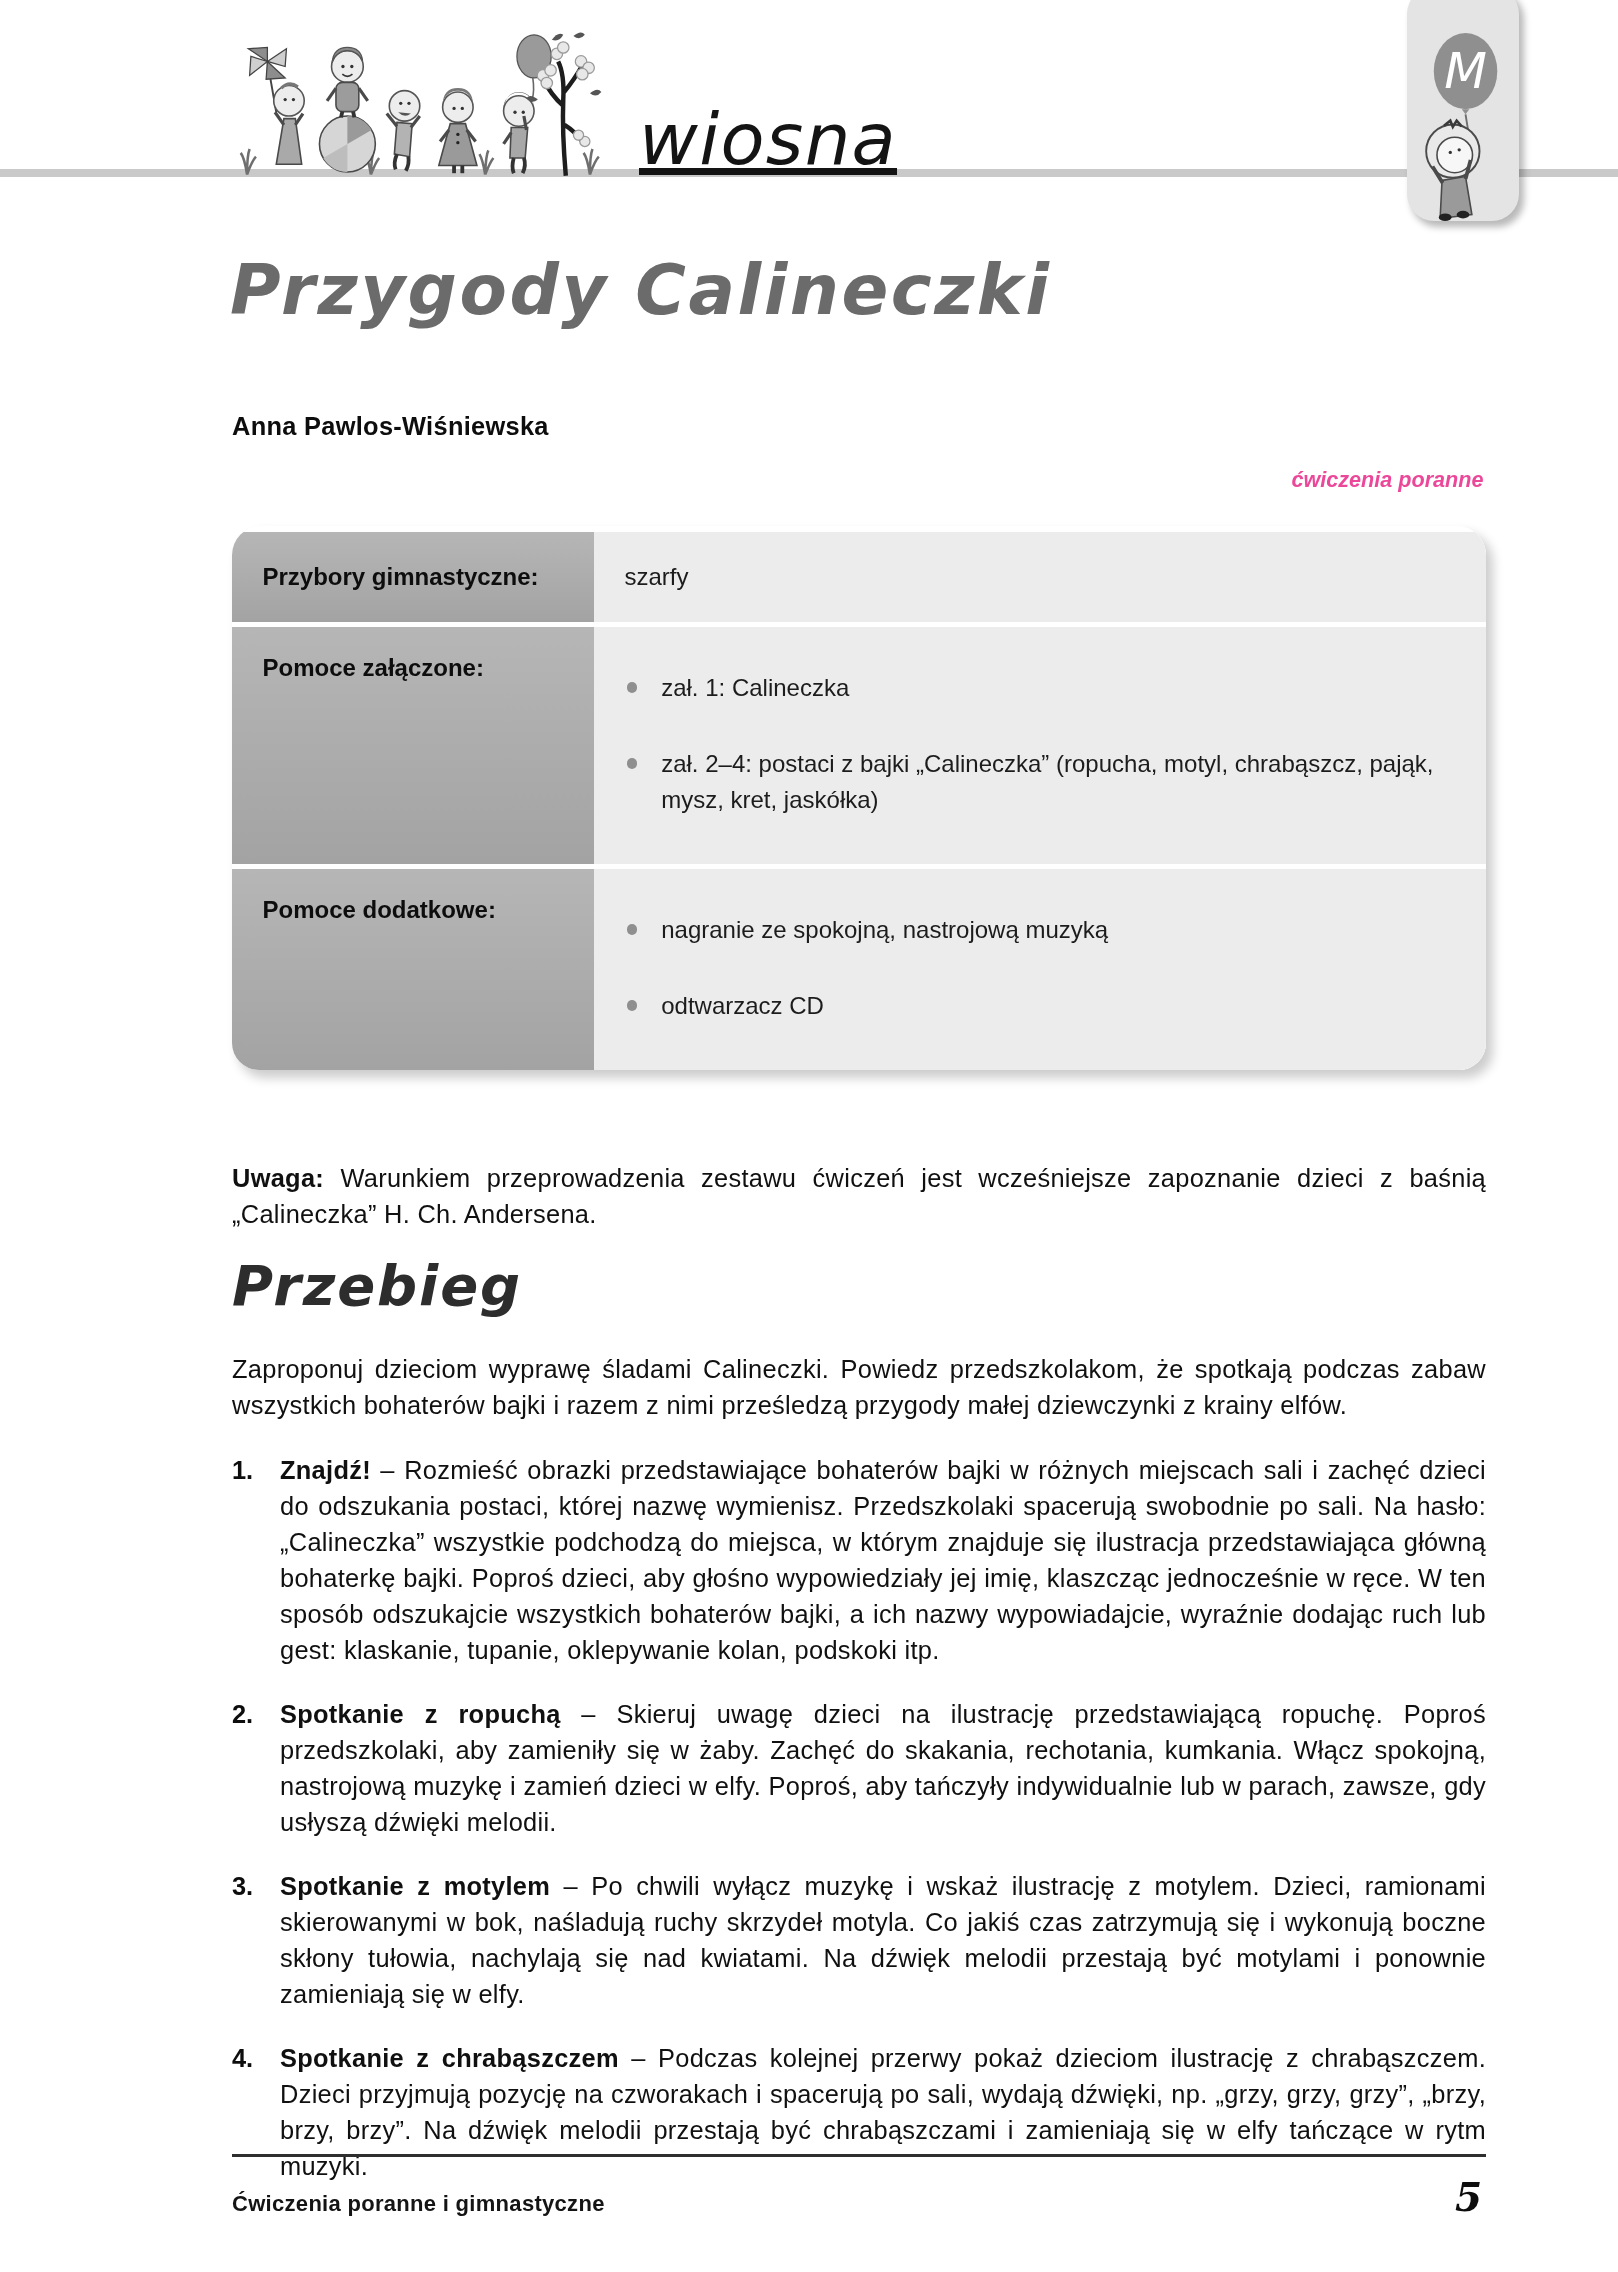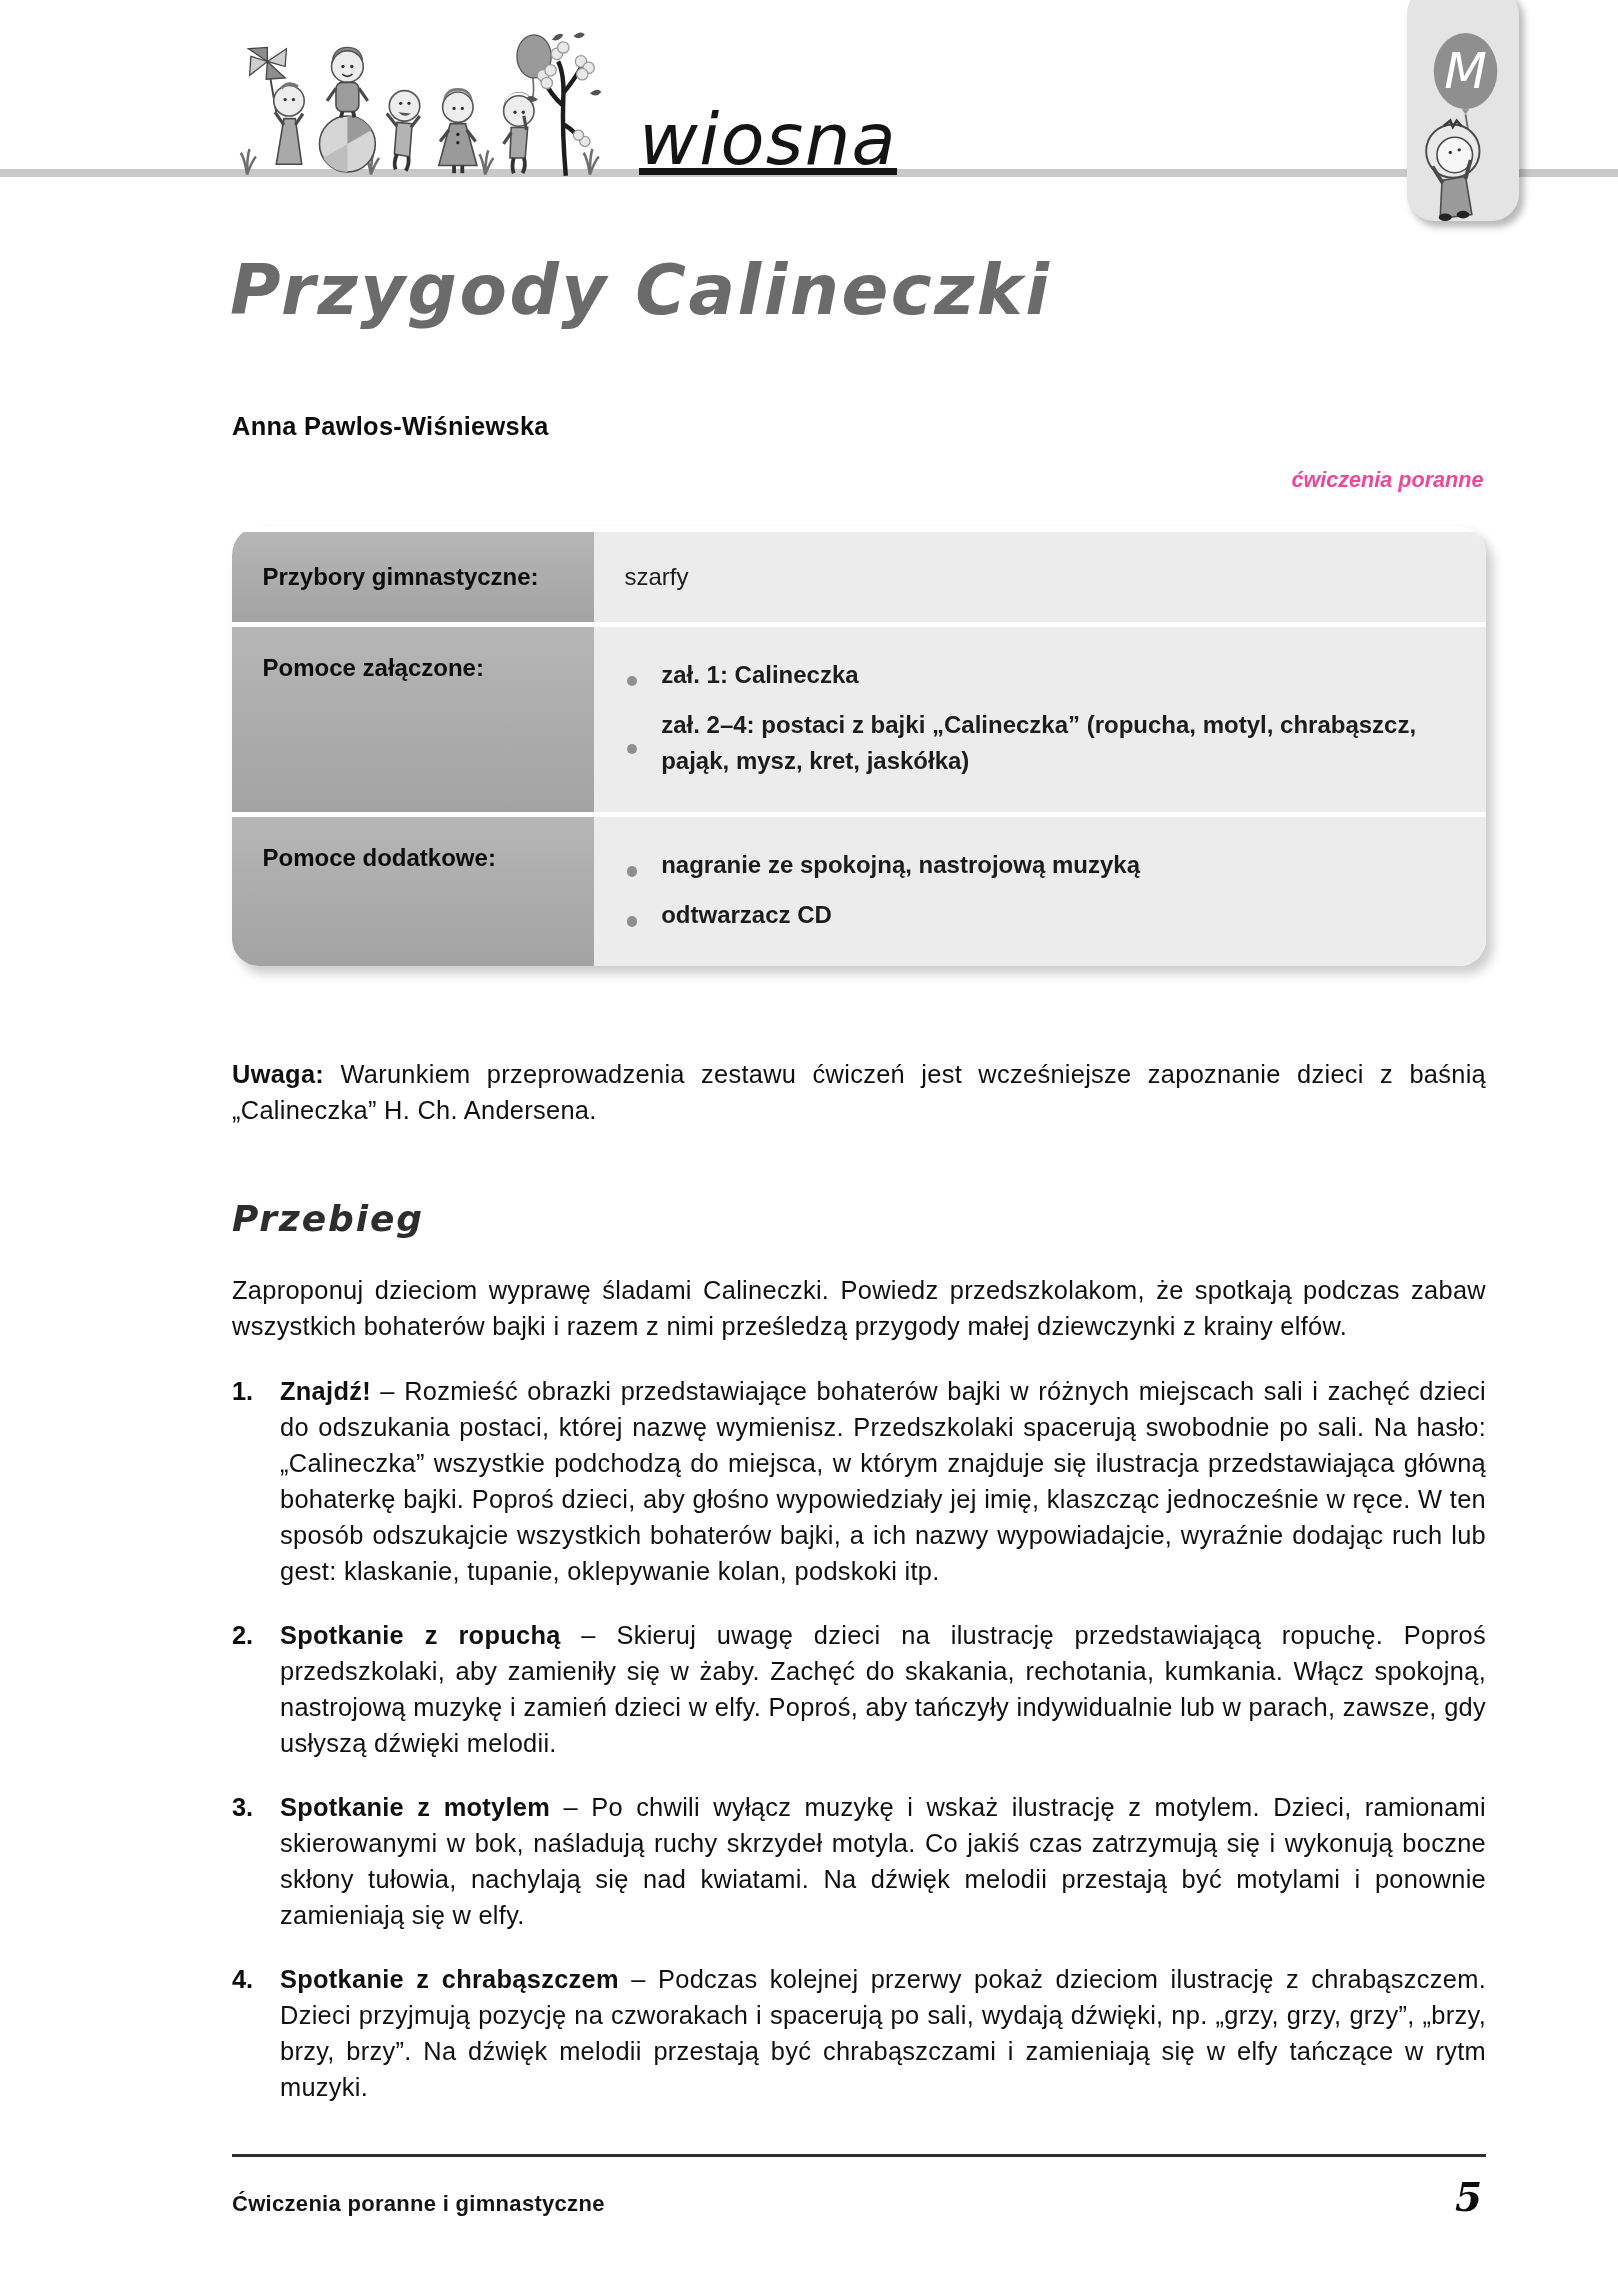--- a/index.html
+++ b/index.html
@@ -112,24 +112,23 @@
     padding:16.5px 38px 16.5px 30.5px;
     box-sizing:border-box;
     font-size:24px;
     color:#1c1c1c;
   }
   .row-tall .cell-label{align-items:flex-start;padding-top:27px;}
   .row-tall .cell-value{justify-content:flex-start;padding-top:23px;padding-bottom:25.4px;}
   .info-row .simple-value{min-height:57px;display:flex;align-items:center;}
   .bullet-item{
     display:flex;
-    align-items:center;
-    margin:7px 0;
+    align-items:flex-start;
+    margin:20px 0;
     line-height:1.5;
-    font-weight:bold;
   }
   .bullet-dot{
     flex:0 0 10.2px;
     width:10.2px;height:10.2px;
     border-radius:50%;
     background:#8f8f8f;
     margin:12px 24px 0 2.5px;
   }
 
   
@@ -138,25 +137,25 @@
     font-size:25.4px;
     line-height:36px;
     letter-spacing:0.3px;
     text-align:justify;
     color:#101010;
   }
   .note b{font-weight:700;}
 
   
   .section-heading{
-    margin:70px 0 0 0;
+    margin:22px 0 0 0;
     font-family:"DejaVu Sans", sans-serif;
     font-style:italic;
     font-weight:700;
-    font-size:36px;
+    font-size:56px;
     line-height:1.15;
     color:#2d2d2d;
     letter-spacing:1.9px;
   }
 
   .intro{
     margin:33px 0 0 0;
     font-size:25.4px;
     line-height:36px;
     letter-spacing:0.3px;

